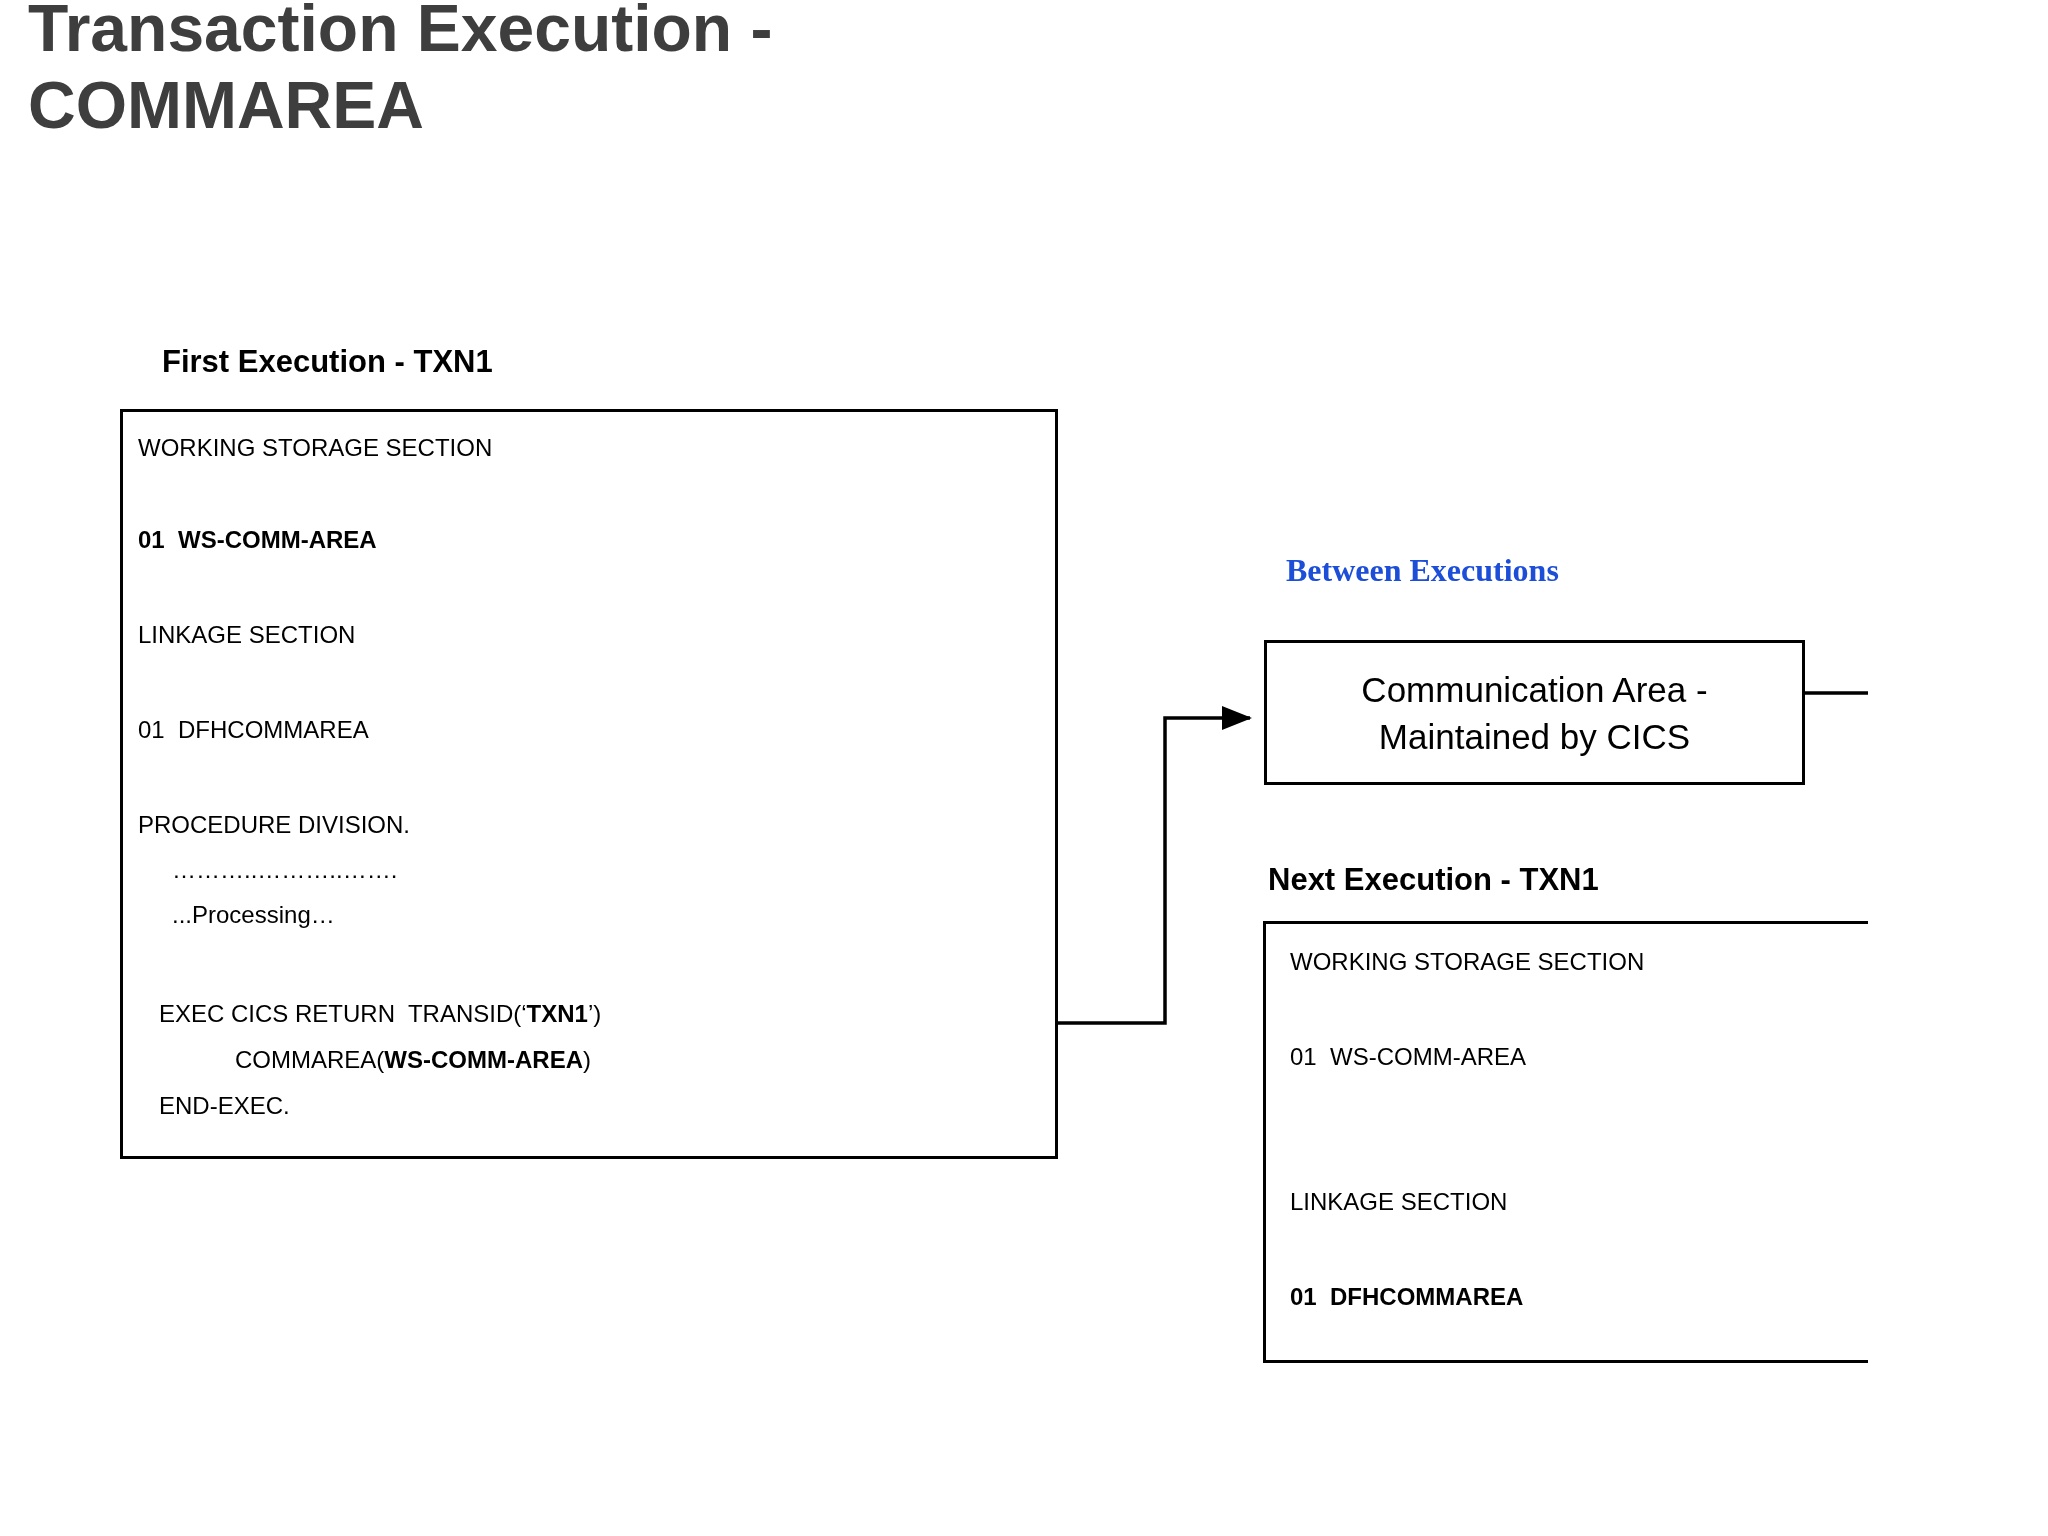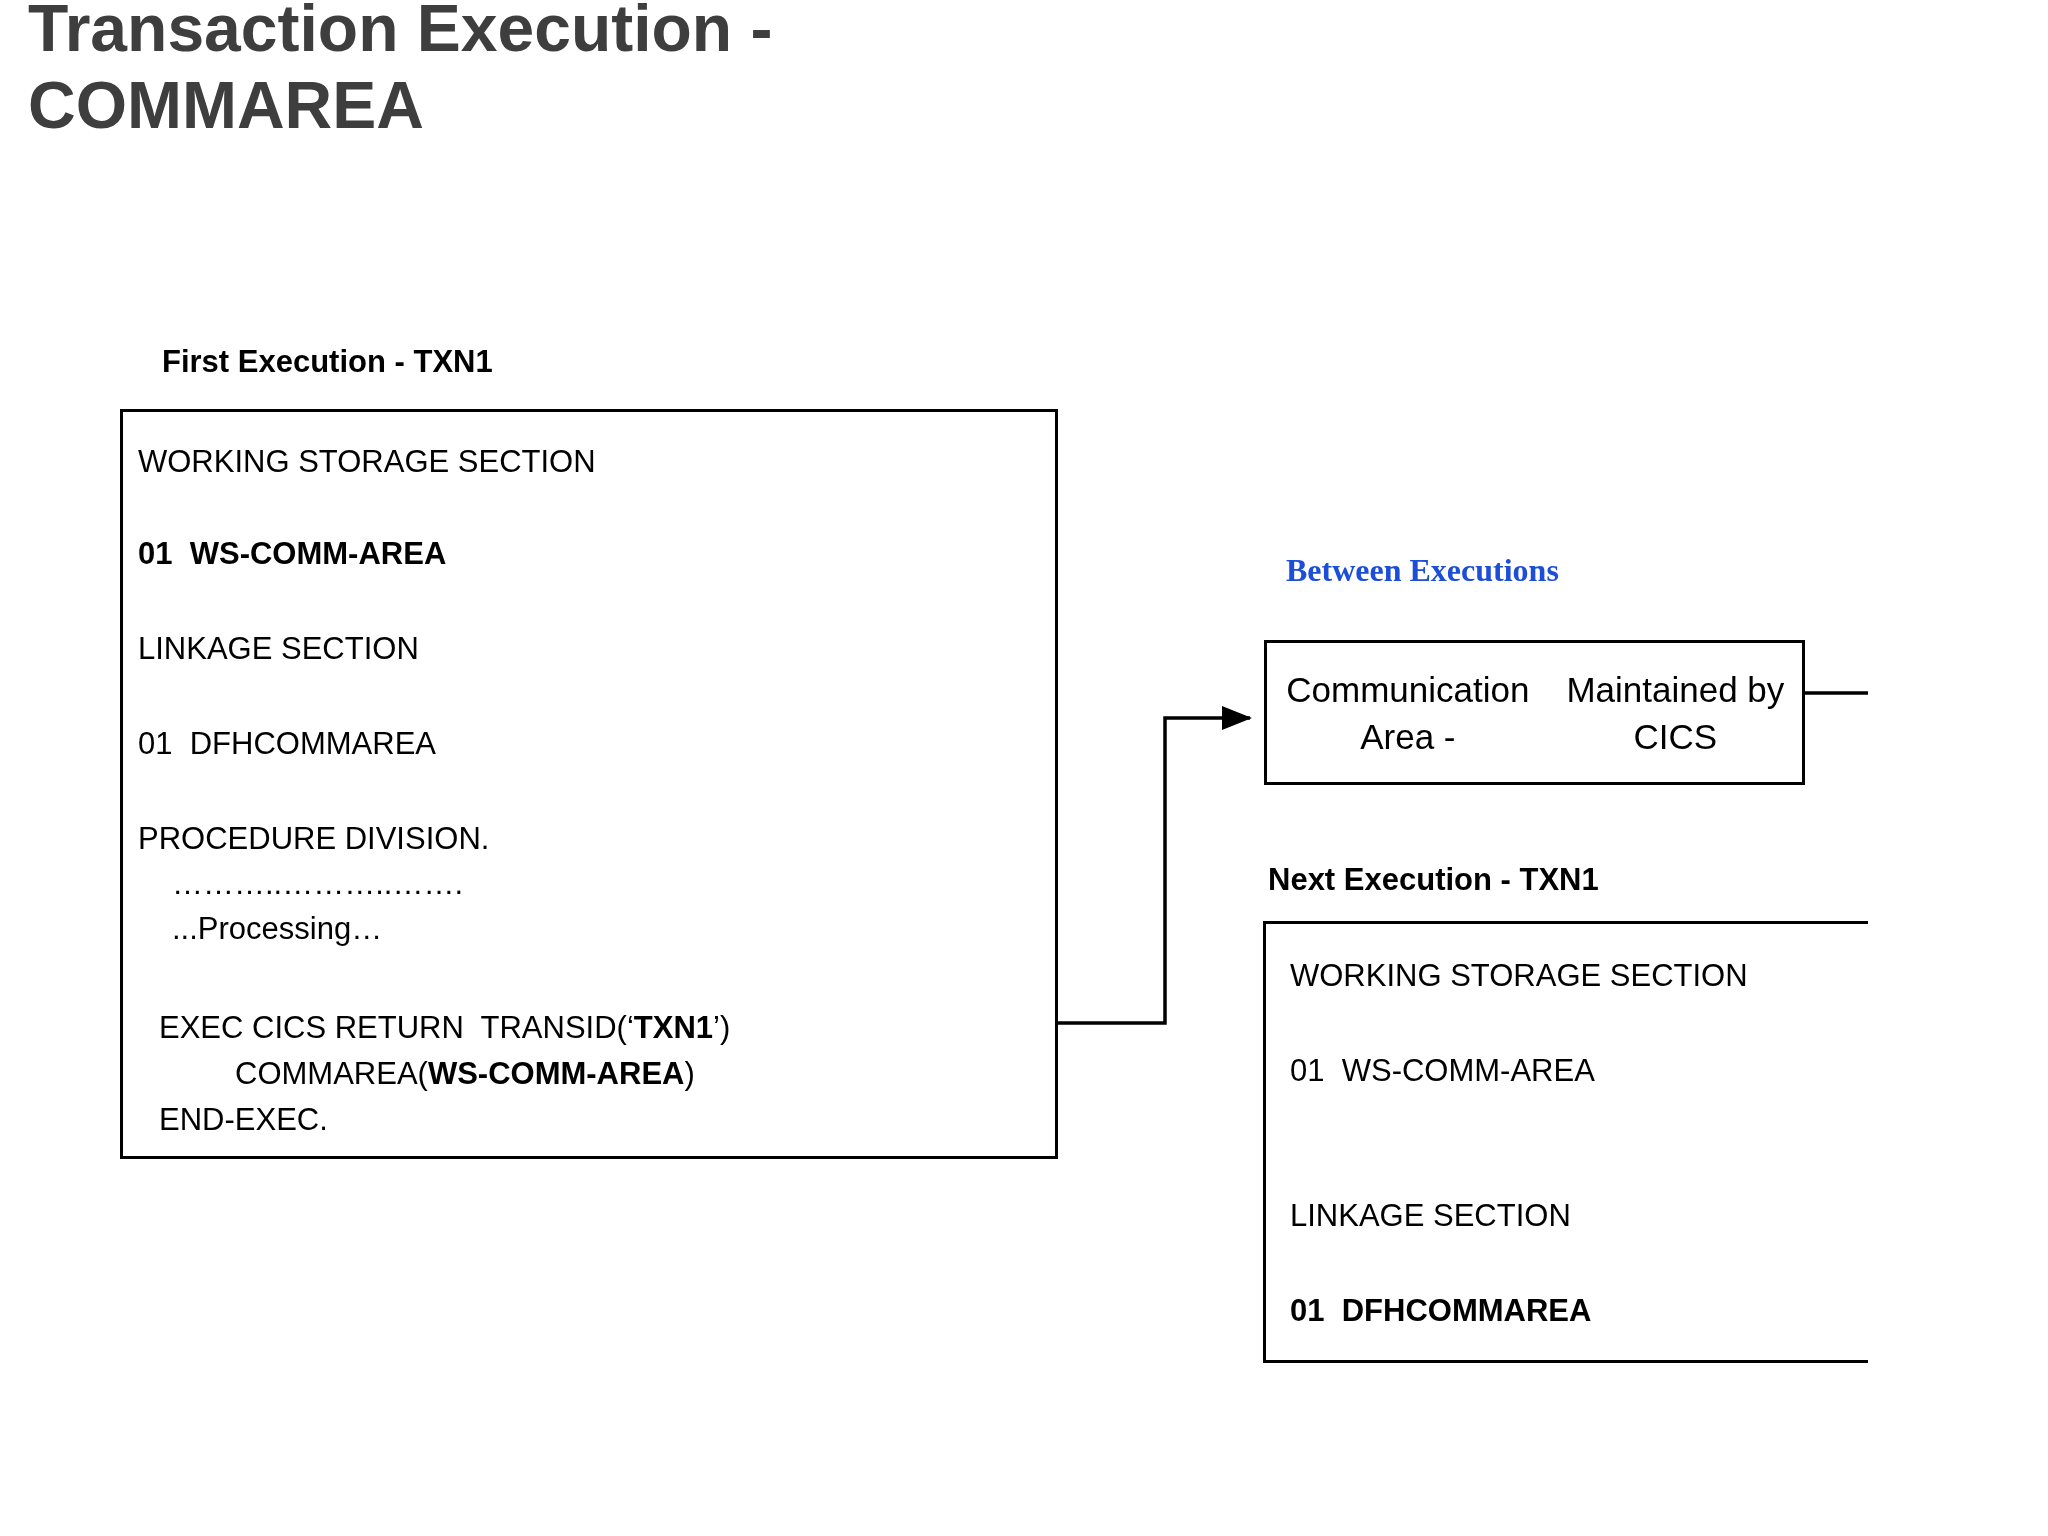--- a/index.html
+++ b/index.html
@@ -24,30 +24,29 @@
   .box {
     position: absolute;
     border: 3px solid #000000;
     background: #ffffff;
     box-sizing: border-box;
   }
   #first-box  { left: 120px;  top: 409px; width: 938px; height: 750px; }
   #next-box   { left: 1263px; top: 921px; width: 623px; height: 442px; }
   #comm-box   {
     left: 1264px; top: 640px; width: 541px; height: 145px;
-    display: flex; flex-direction: row; align-items: center; justify-content: center;
+    display: flex; flex-direction: column; align-items: center; justify-content: center;
     font-size: 35px; line-height: 47px; color: #000; text-align: center;
   }
   .tl {
     position: absolute;
-    font-size: 31px;
+    font-size: 24px;
     color: #000000;
     white-space: pre;
     line-height: 36px;
-    margin-top: 14px;
   }
   .b { font-weight: bold; }
   .exec-label {
     position: absolute;
     font-size: 31px;
     font-weight: bold;
     color: #000000;
     white-space: pre;
   }
   #between-label {

